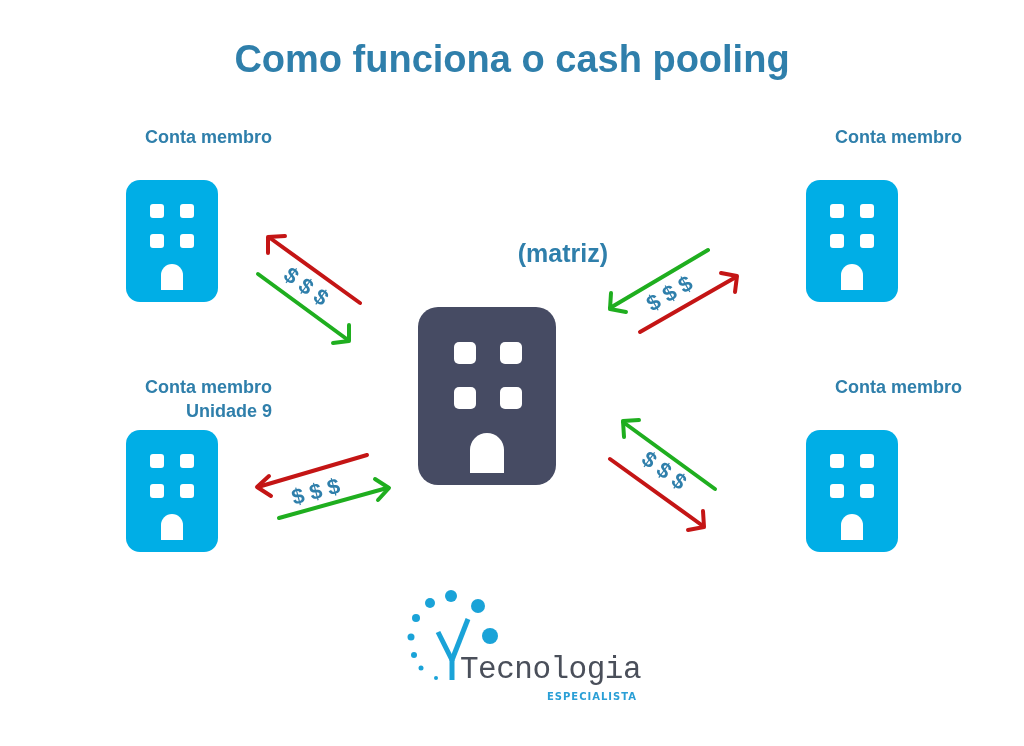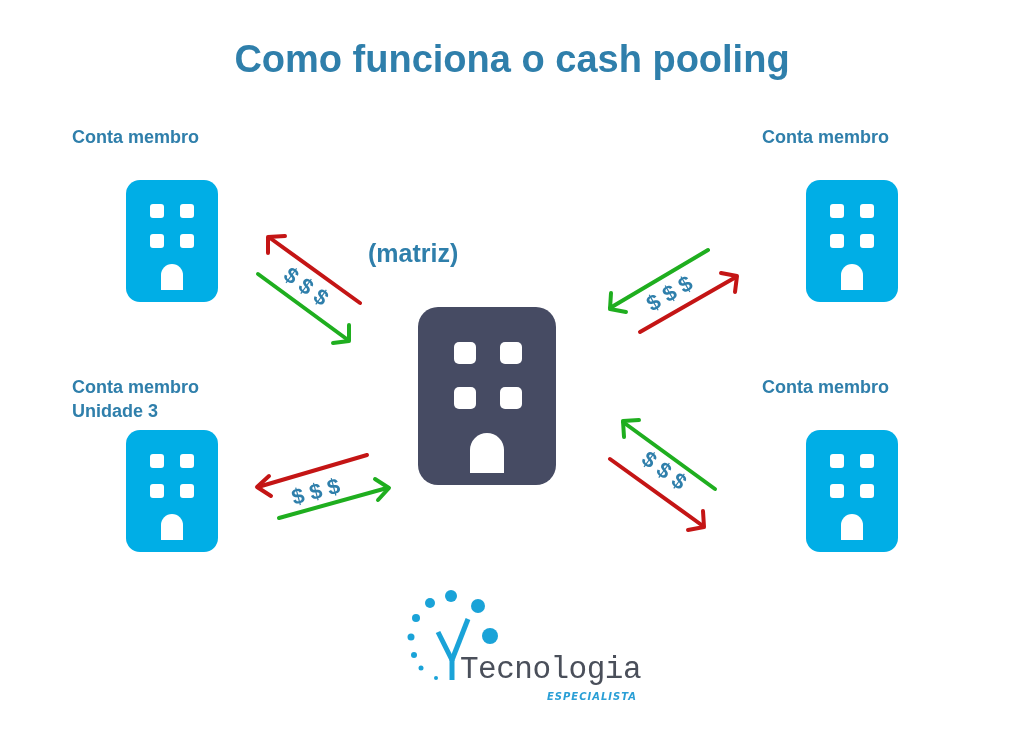--- a/index.html
+++ b/index.html
@@ -1,33 +1,33 @@
 <!DOCTYPE html>
 <html><head>
 <meta charset="utf-8">
 <style>
   html, body { margin: 0; padding: 0; background: #ffffff; }
   body { width: 1024px; height: 746px; position: relative; overflow: hidden;
          font-family: "Liberation Sans", "DejaVu Sans", sans-serif; }
   .title { position: absolute; left: 0; top: 38px; width: 1024px; text-align: center;
            font-size: 38px; font-weight: bold; color: #2f7fab; letter-spacing: 0px; }
-  .label { position: absolute; text-align: left; font-weight: bold; color: #2f7fab;
+  .label { position: absolute; text-align: right; font-weight: bold; color: #2f7fab;
            font-size: 18px; line-height: 24px; width: 200px; }
   .label.central { font-size: 25px; line-height: 34px; width: 240px; }
   .building { position: absolute; border-radius: 14px; }
   .building.member { width: 92px; height: 122px; background: #00aee6; }
   .building.central { width: 138px; height: 178px; background: #464b63; border-radius: 20px; }
   .win { position: absolute; background: #fff; border-radius: 3px; }
   .door { position: absolute; background: #fff; border-radius: 12px 12px 0 0; }
   svg.arrows { position: absolute; left: 0; top: 0; }
   .logo { position: absolute; left: 400px; top: 585px; width: 240px; height: 120px; }
   .logo-text { position: absolute; left: 460px; top: 652px; font-size: 31px; color: #4a4f5a;
                font-family: Liberation Mono, monospace; letter-spacing: -0.5px; }
   .logo-sub { position: absolute; left: 547px; top: 691px; font-size: 10px; color: #2a9fd6;
-              font-weight: bold; letter-spacing: 1px; font-family: "DejaVu Sans", sans-serif; font-style: italic; }
+              font-weight: bold; letter-spacing: 1px; font-family: "DejaVu Sans", sans-serif; }
 </style>
 </head>
 <body>
 
 <div class="title">Como funciona o cash pooling</div>
 
 <div class="label" style="left:72px; top:125px;">
   <div>Conta membro</div>
 </div>
 <div class="building member" style="left:126px; top:180px;">
@@ -44,21 +44,21 @@
 <div class="building member" style="left:806px; top:180px;">
   <div class="win" style="left:24px; top:24px; width:14px; height:14px;"></div>
   <div class="win" style="left:54px; top:24px; width:14px; height:14px;"></div>
   <div class="win" style="left:24px; top:54px; width:14px; height:14px;"></div>
   <div class="win" style="left:54px; top:54px; width:14px; height:14px;"></div>
   <div class="door" style="left:35px; top:84px; width:22px; height:26px;"></div>
 </div>
 
 <div class="label" style="left:72px; top:375px;">
   <div>Conta membro</div>
-  <div>Unidade 3</div>
+  <div>Unidade 9</div>
 </div>
 <div class="building member" style="left:126px; top:430px;">
   <div class="win" style="left:24px; top:24px; width:14px; height:14px;"></div>
   <div class="win" style="left:54px; top:24px; width:14px; height:14px;"></div>
   <div class="win" style="left:24px; top:54px; width:14px; height:14px;"></div>
   <div class="win" style="left:54px; top:54px; width:14px; height:14px;"></div>
   <div class="door" style="left:35px; top:84px; width:22px; height:26px;"></div>
 </div>
 
 <div class="label" style="left:762px; top:375px;">

